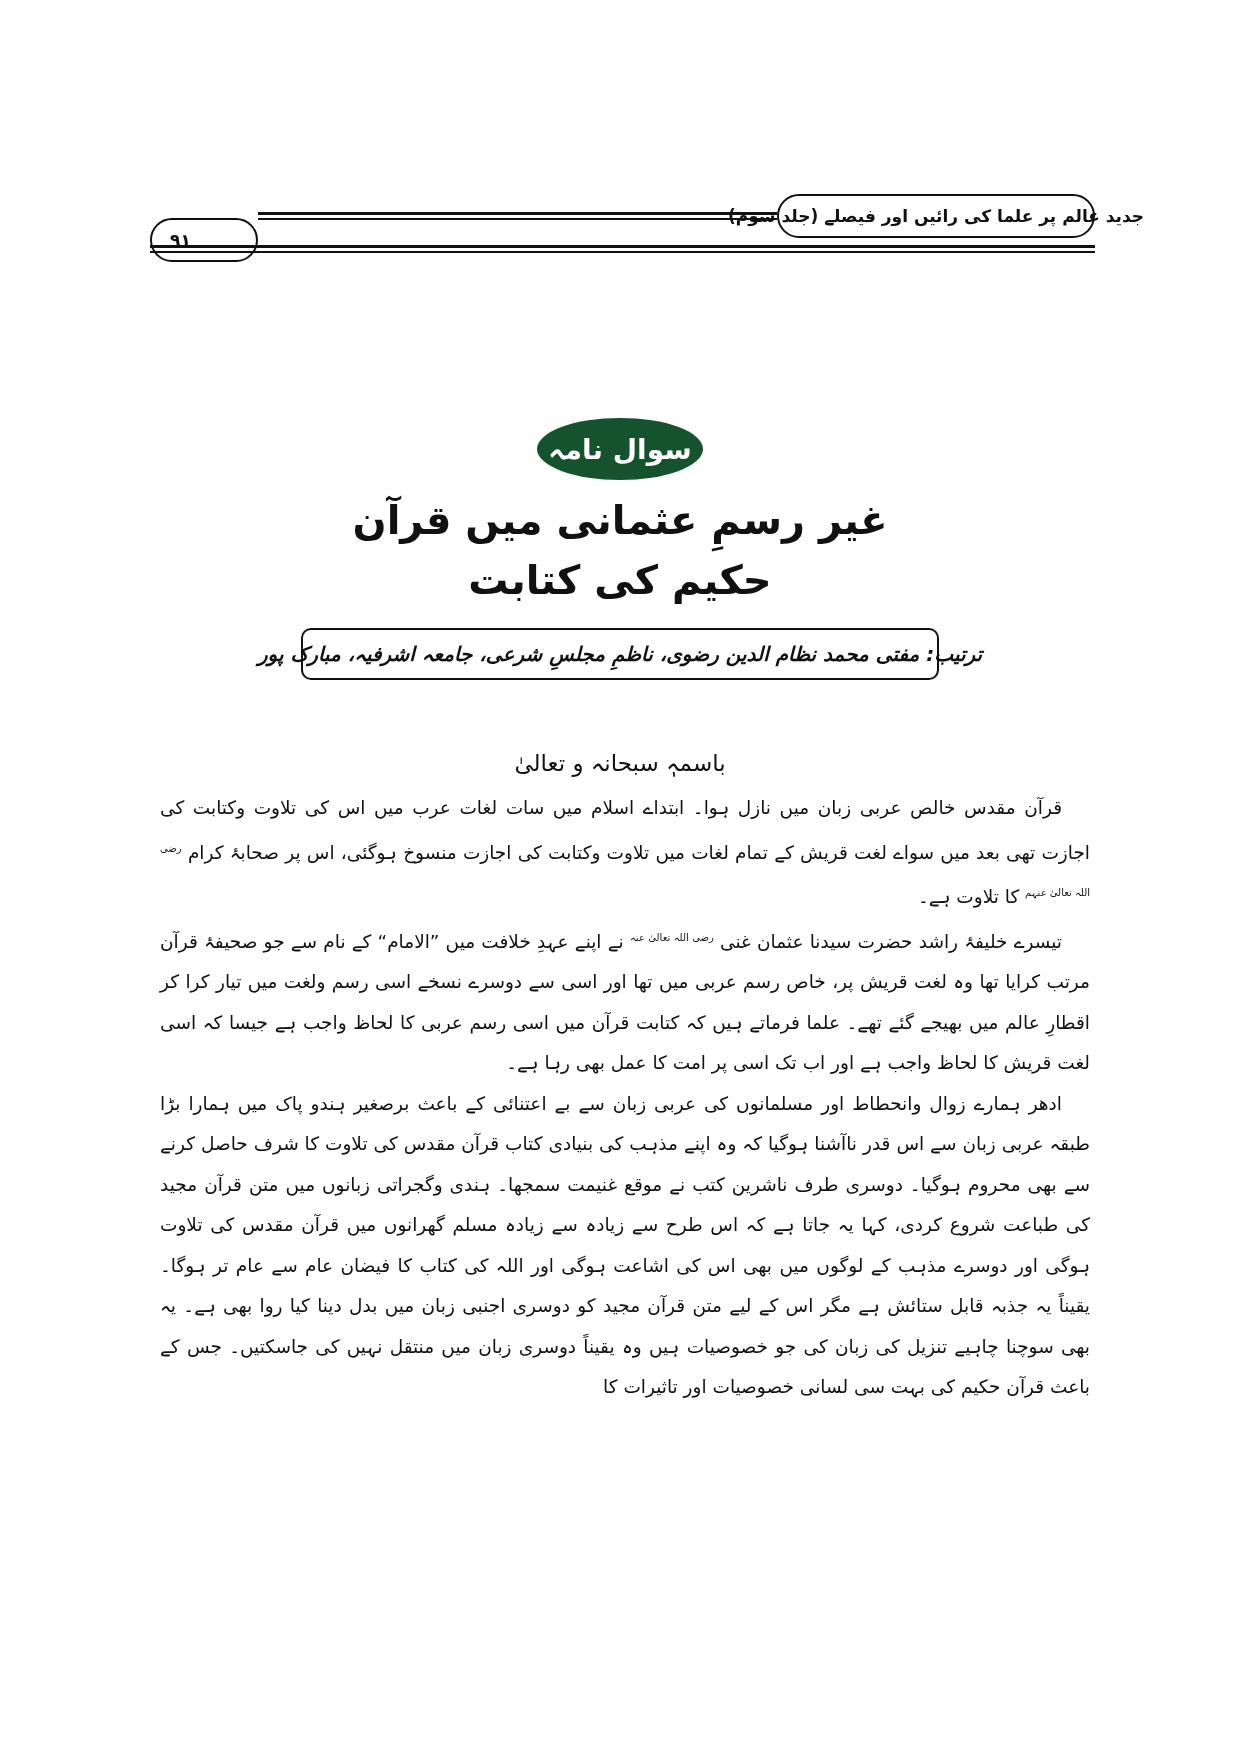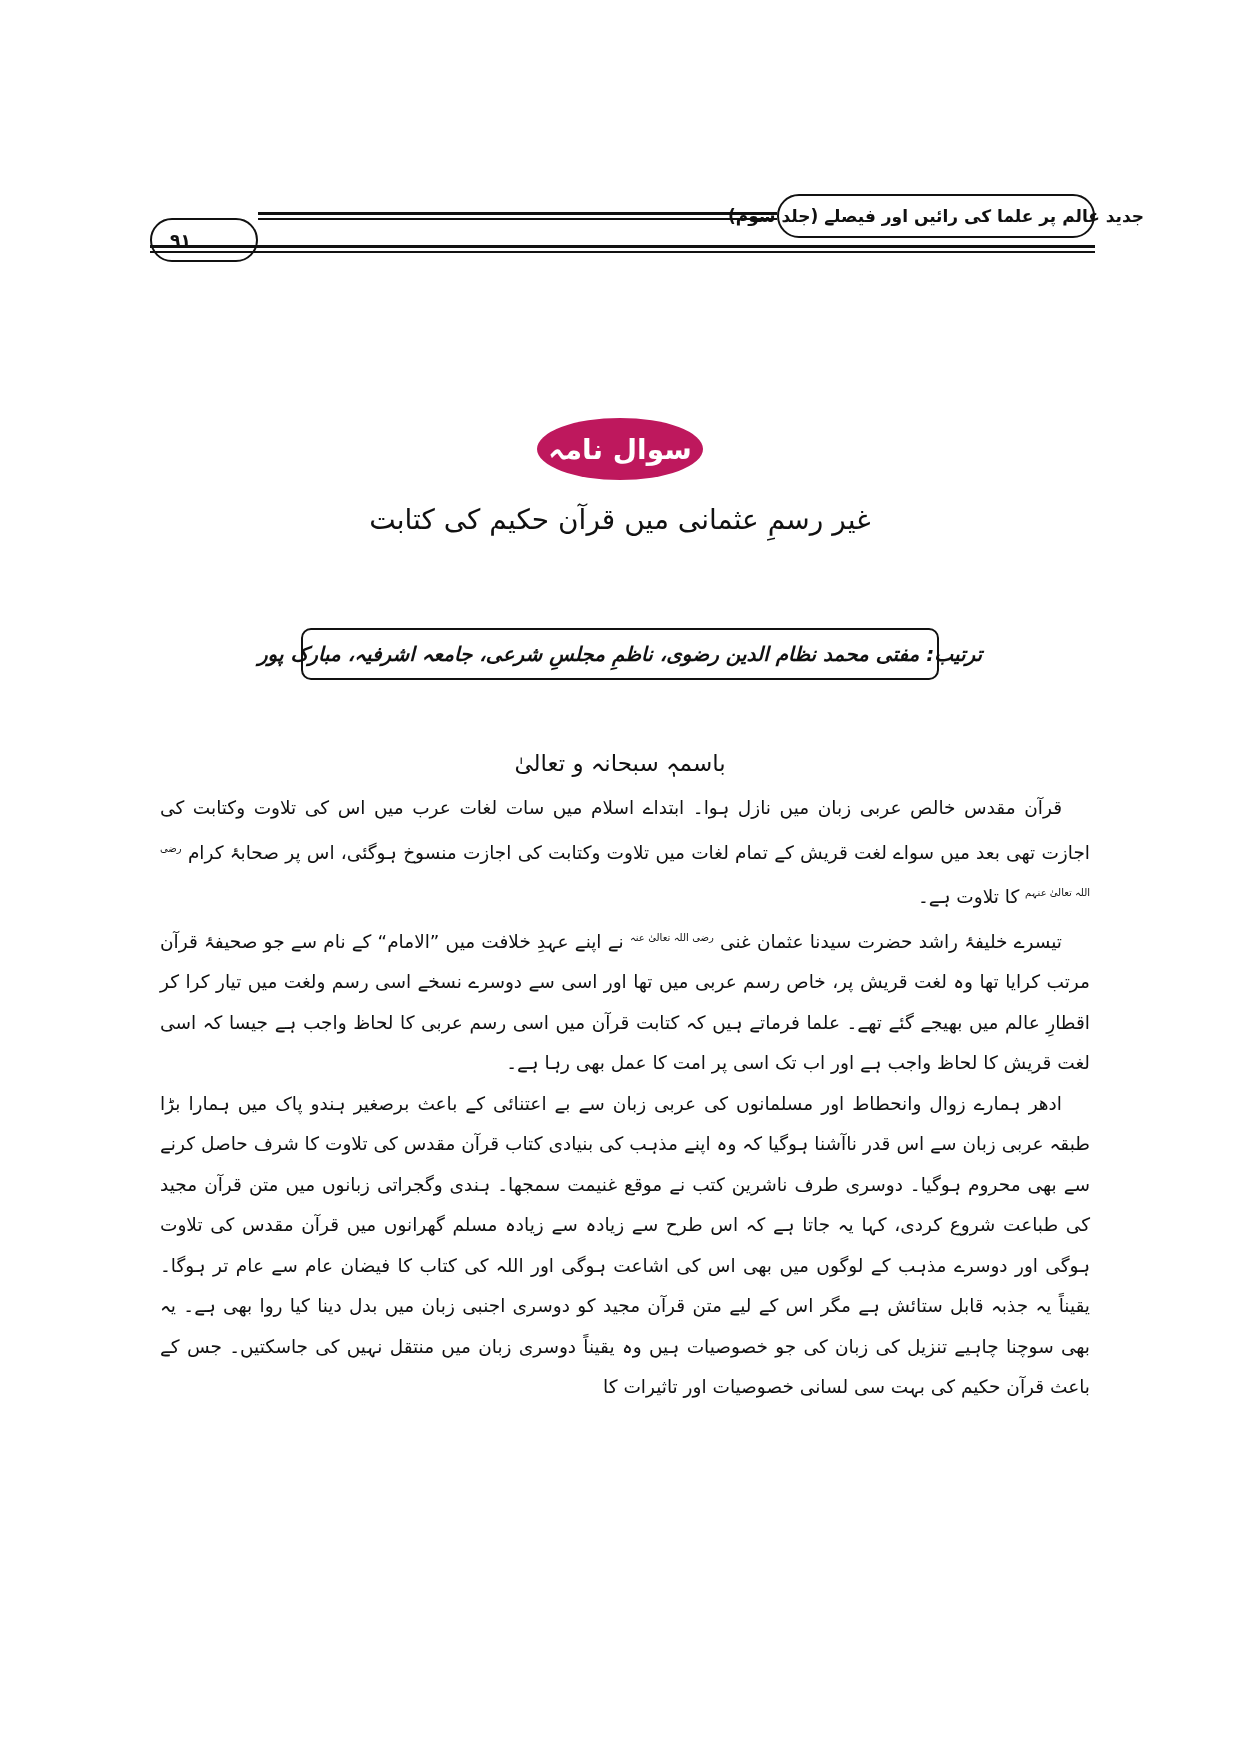--- a/index.html
+++ b/index.html
@@ -85,40 +85,40 @@
       border-bottom: 2px solid #111;
     }
 
     
     .badge {
       position: absolute;
       left: 537px;
       top: 418px;
       width: 166px;
       height: 62px;
-      background: #be185d;
+      background: #14532d;
       border-radius: 50%;
       display: flex;
       align-items: center;
       justify-content: center;
       color: #ffffff;
       direction: rtl;
       font-size: 28px;
       font-weight: bold;
       font-family: "DejaVu Sans", sans-serif;
     }
     .main-title {
       position: absolute;
       left: 300px;
       top: 490px;
       width: 640px;
       text-align: center;
       direction: rtl;
-      font-size: 28px;
-      font-weight: normal;
+      font-size: 40px;
+      font-weight: bold;
       line-height: 60px;
       font-family: "DejaVu Sans", sans-serif;
     }
     .compiler-box {
       position: absolute;
       left: 301px;
       top: 628px;
       width: 638px;
       height: 52px;
       border: 2.5px solid #111;

